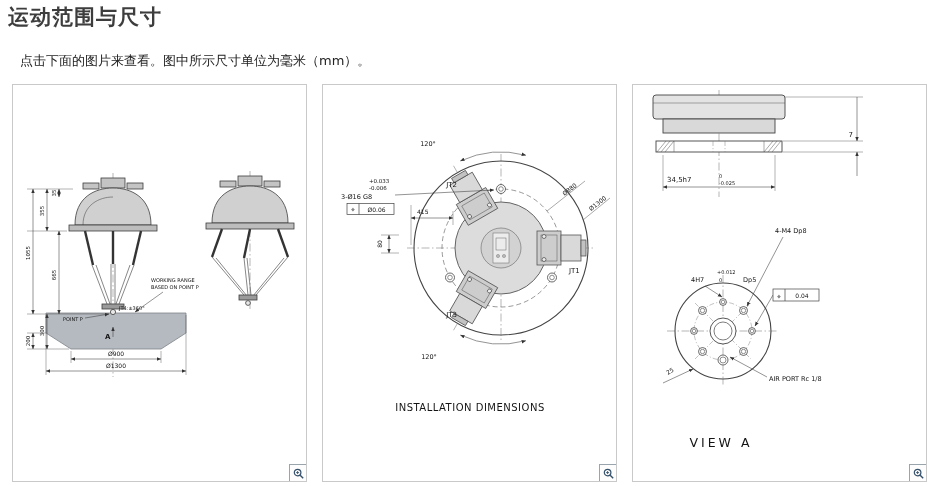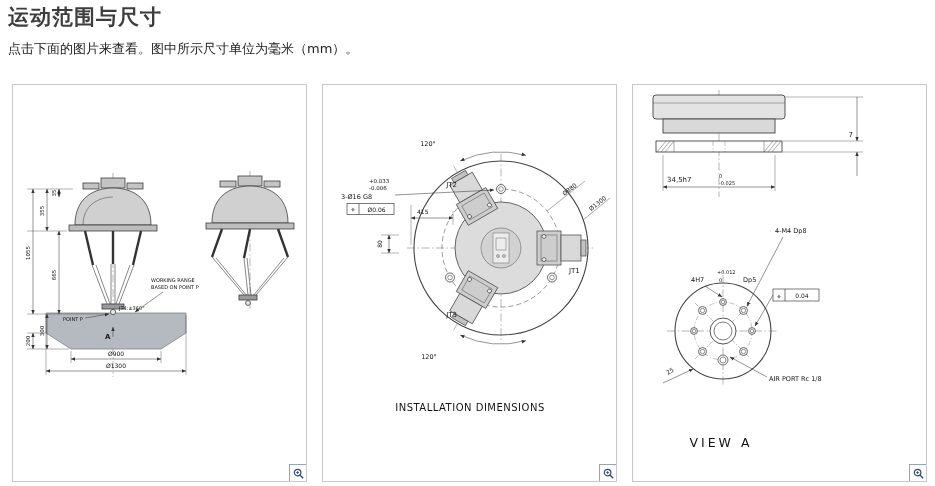--- a/index.html
+++ b/index.html
@@ -8,21 +8,21 @@
     width:935px;height:486px;
     background:#ffffff;
     font-family:"DejaVu Sans","Liberation Sans",sans-serif;
     overflow:hidden;
   }
   .page-title{
     position:absolute;left:8px;top:3px;margin:0;
     font-size:21px;font-weight:bold;color:#3d3d3d;letter-spacing:1px;
   }
   .page-subtitle{
-    position:absolute;left:8px;top:40px;margin:0;
+    position:absolute;left:8px;top:40px;margin:12px;
     font-size:13px;color:#222;
   }
   .panels{
     position:absolute;left:12px;top:84px;
     display:flex;gap:15px;
   }
   figure.panel{
     margin:0;position:relative;
     width:293px;height:396px;
     border:1px solid #c9c9c9;background:#fff;

